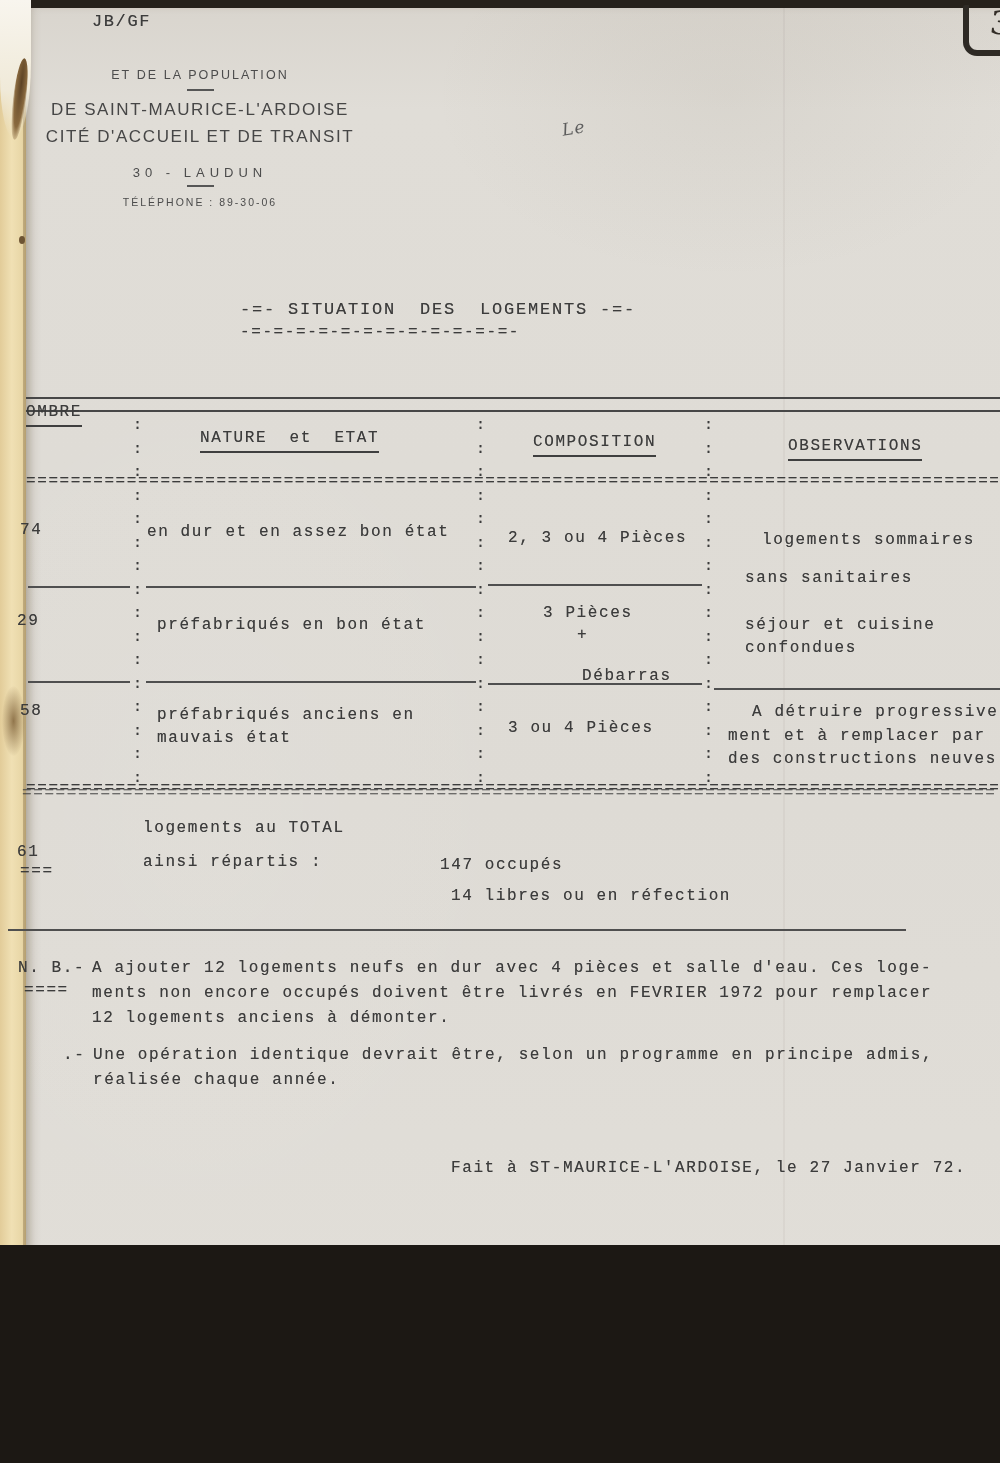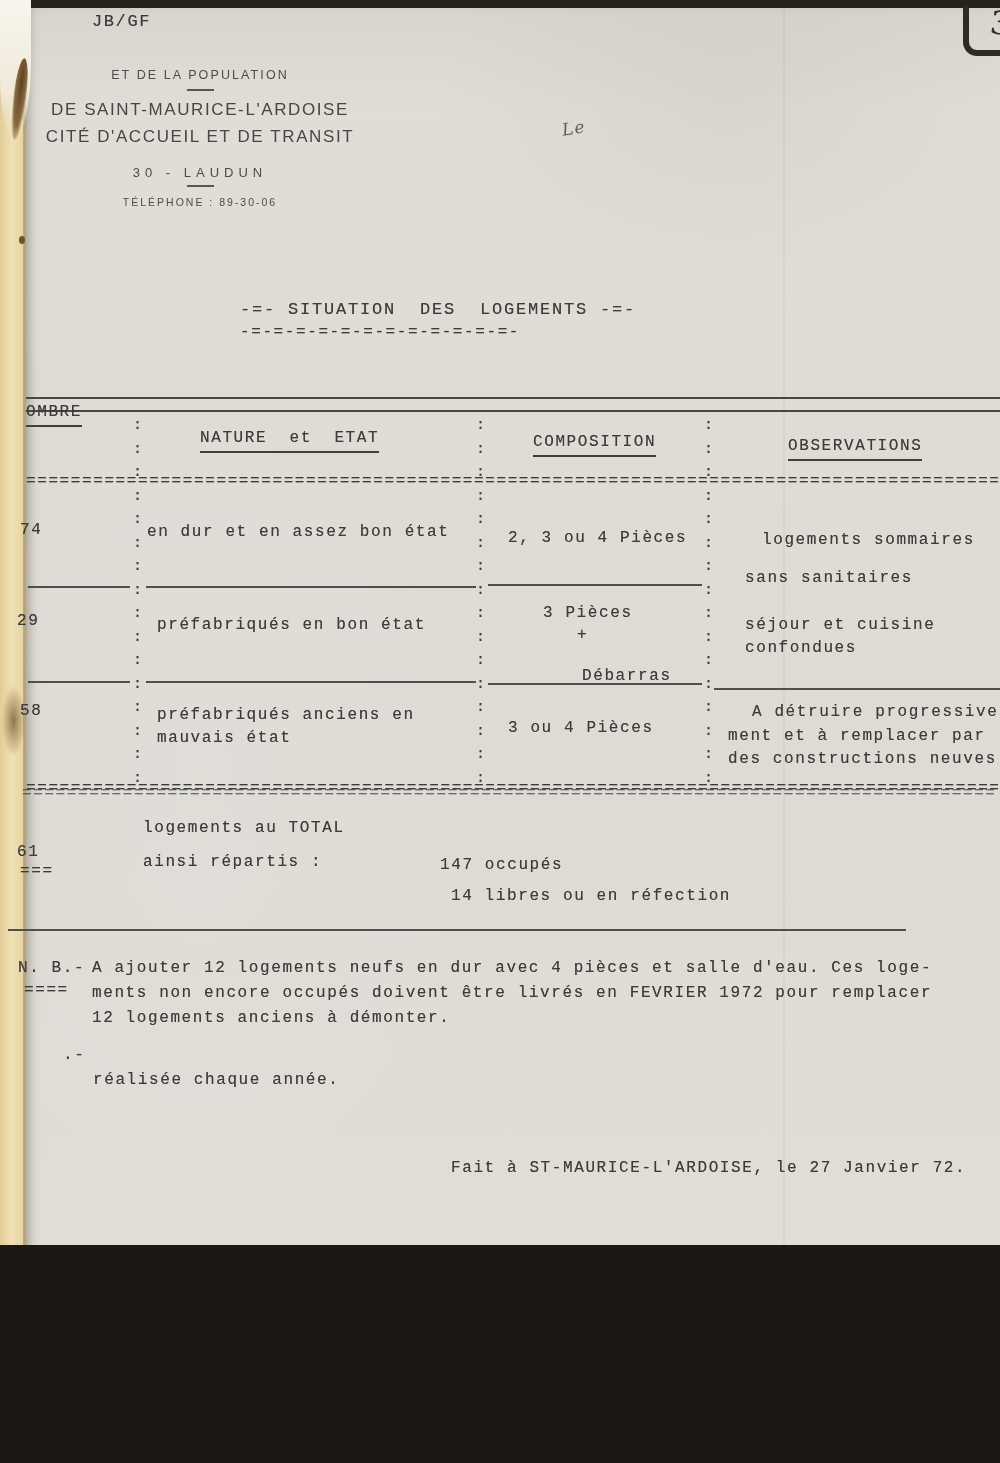--- a/index.html
+++ b/index.html
@@ -209,17 +209,18 @@
   <div class="t" style="left:451px; top:887px;">14 libres ou en réfection</div>
 
   <div class="rule" style="left:8px; top:929px; width:898px; height:1.5px;"></div>
 
   <div class="t" style="left:18px; top:959px;">N. B.-</div>
   <div class="t" style="left:24px; top:981px;">====</div>
   <div class="t" style="left:92px; top:959px;">A ajouter 12 logements neufs en dur avec 4 pièces et salle d'eau. Ces loge-</div>
   <div class="t" style="left:92px; top:984px;">ments non encore occupés doivent être livrés en FEVRIER 1972 pour remplacer</div>
   <div class="t" style="left:92px; top:1009px;">12 logements anciens à démonter.</div>
   <div class="t" style="left:63px; top:1046px;">.-</div>
+  <div class="t" style="left:93px; top:1046px;">Une opération identique devrait être, selon un programme en principe admis,</div>
   <div class="t" style="left:93px; top:1071px;">réalisée chaque année.</div>
 
   <div class="t" style="left:451px; top:1159px;">Fait à ST-MAURICE-L'ARDOISE, le 27 Janvier 72.</div>
 
 </div>
 
 </body></html>

